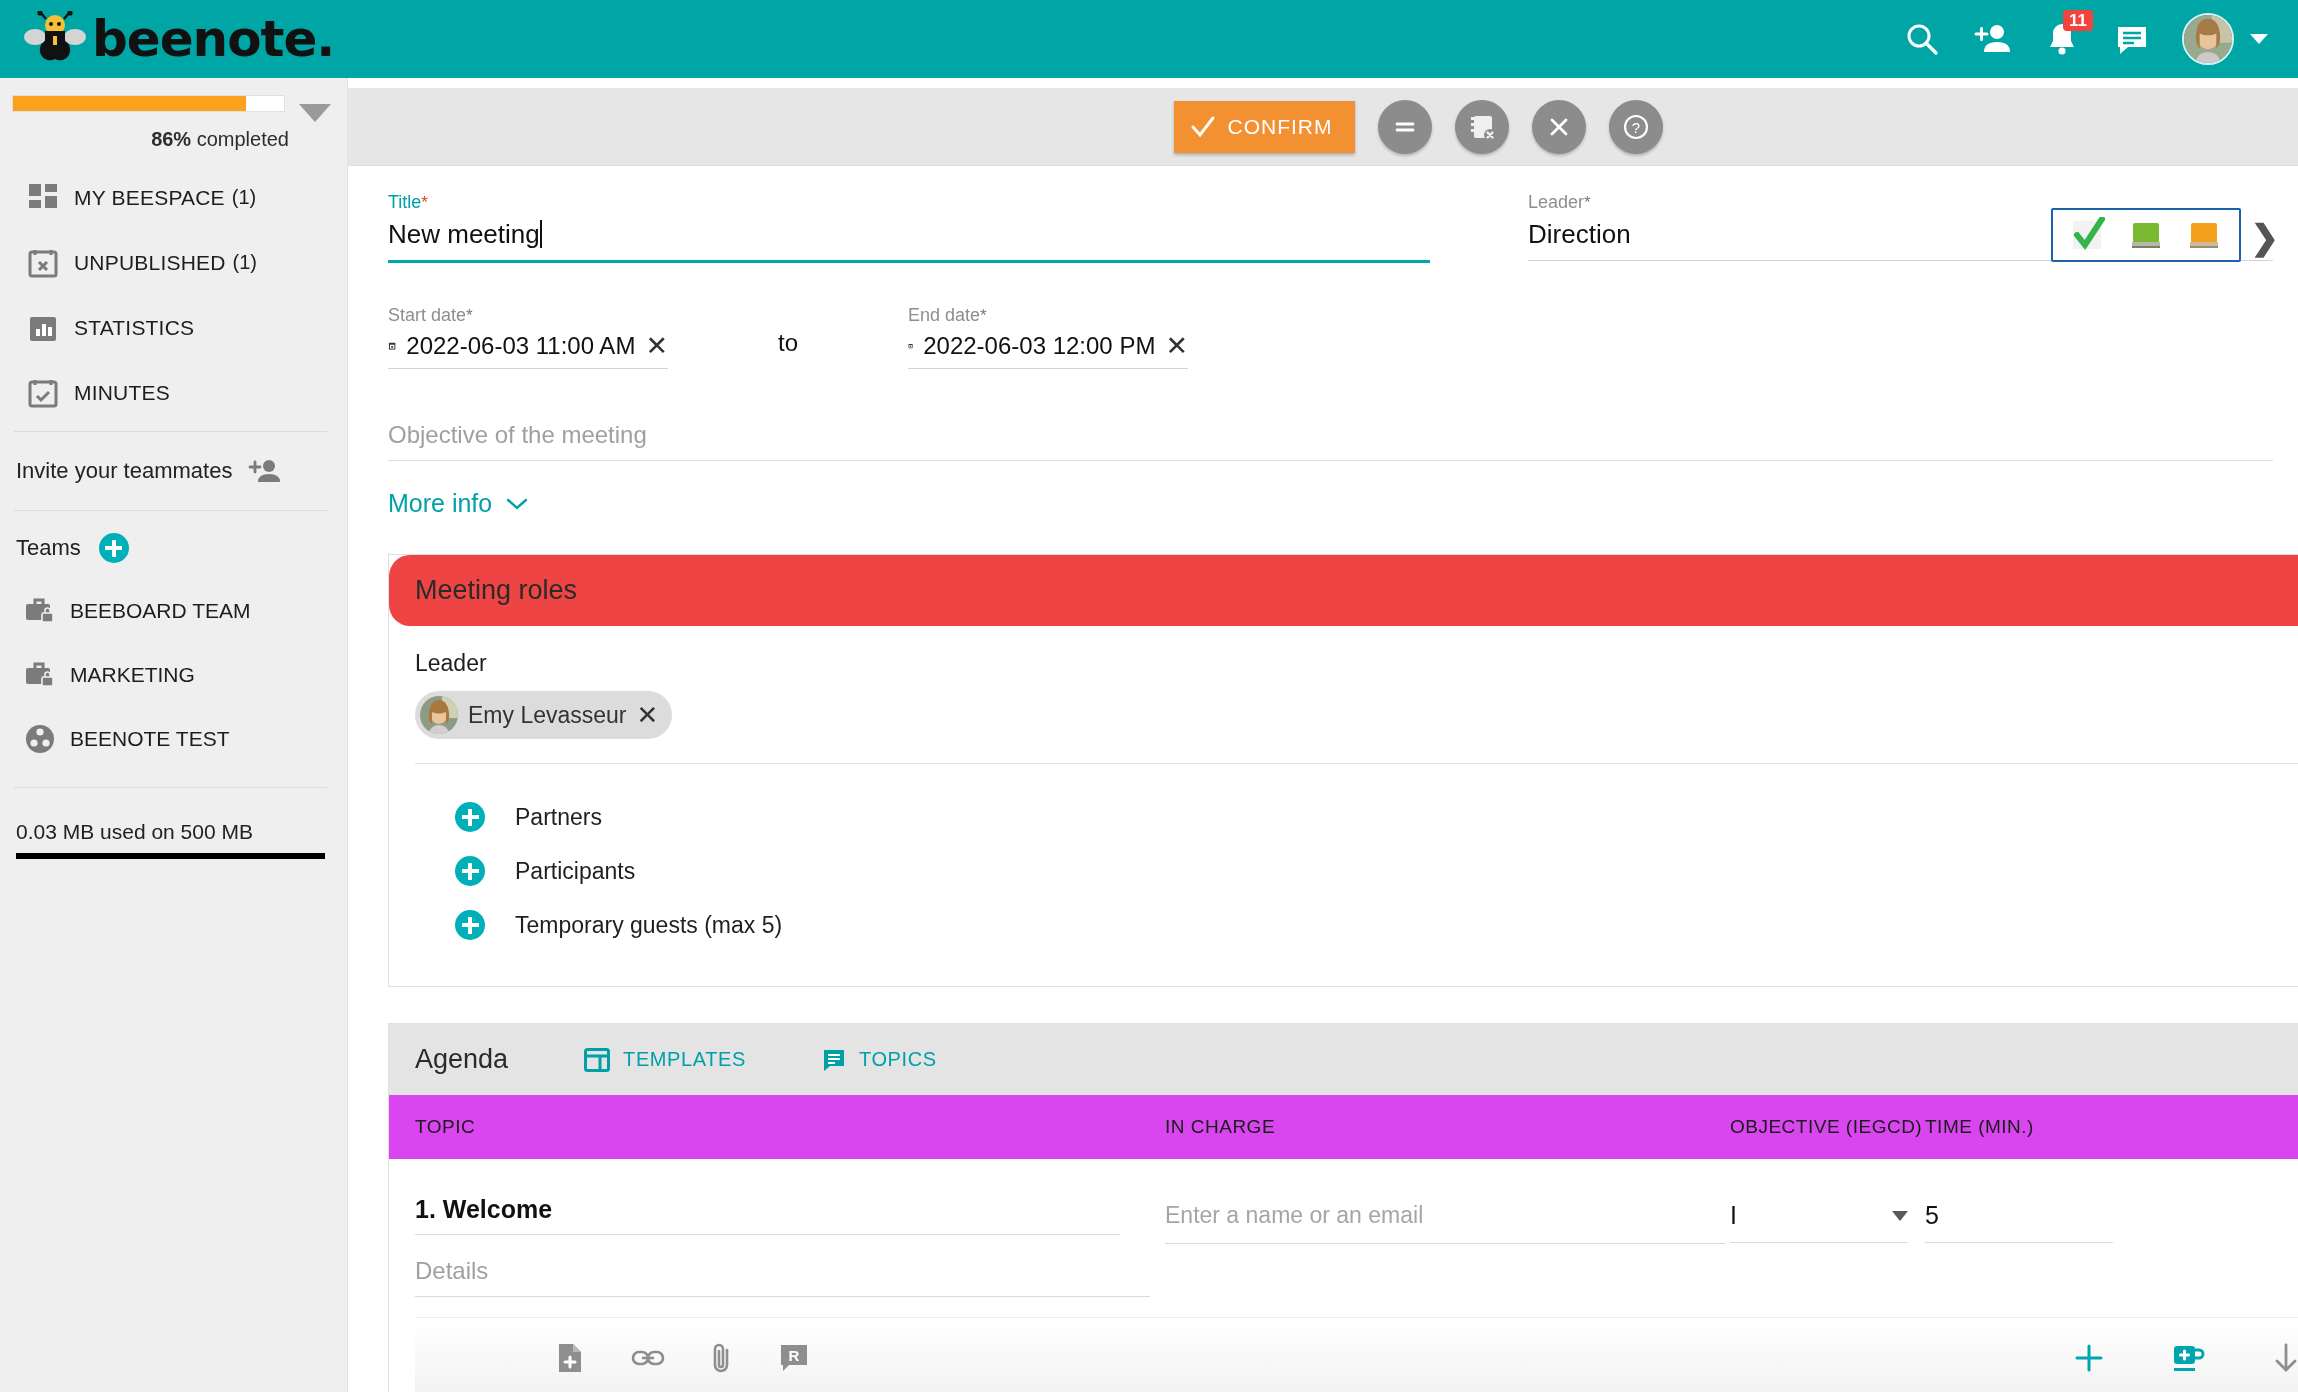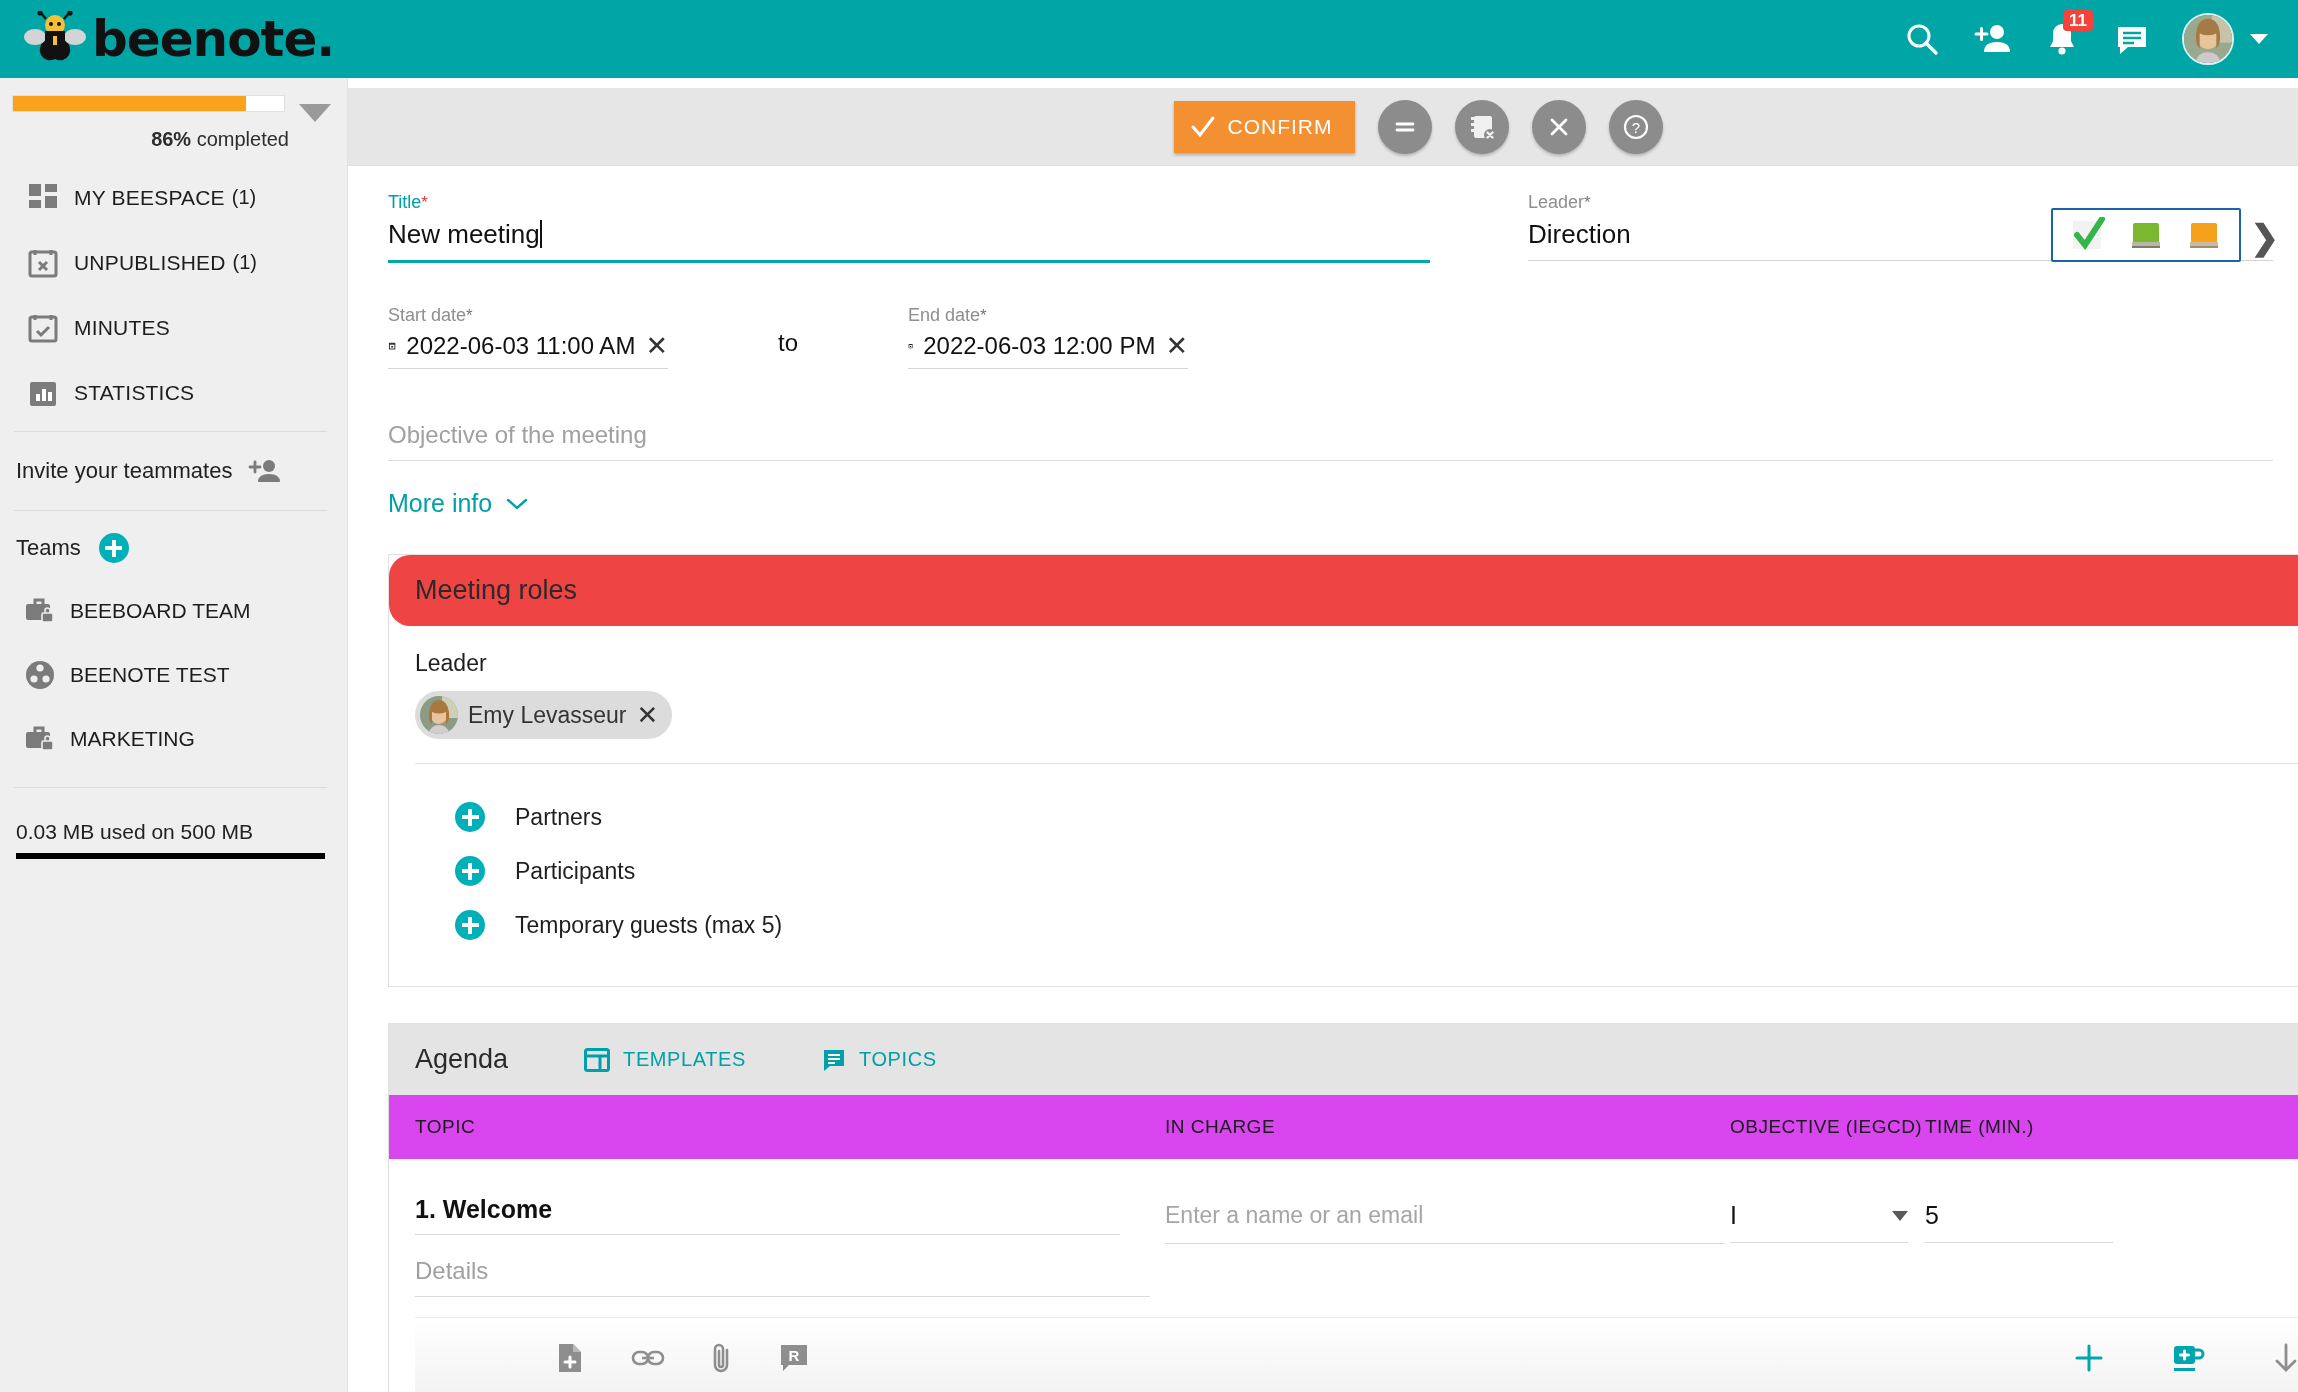--- a/index.html
+++ b/index.html
@@ -379,37 +379,37 @@
             <path d="M7 2 v5 M23 2 v5" stroke="#7b7b7b" stroke-width="3"></path>
             <path d="M11 14 l8 8 M19 14 l-8 8" stroke="#7b7b7b" stroke-width="3"></path>
           </svg>
       </span>
       <span class="nav-label">UNPUBLISHED</span>
       <span class="nav-count">(1)</span>
     </div>
     <div class="nav-item">
       <span class="ico">
         <svg viewBox="0 0 30 30">
-            <rect x="2" y="4" width="26" height="24" rx="2" fill="none" stroke="#7b7b7b" stroke-width="3"></rect>
-            <path d="M7 2 v5 M23 2 v5" stroke="#7b7b7b" stroke-width="3"></path>
-            <path d="M9 18 l4 4 l8 -8" stroke="#7b7b7b" stroke-width="3" fill="none"></path>
-          </svg>
-      </span>
-      <span class="nav-label">MINUTES</span>
-    </div>
-    <div class="nav-item">
-      <span class="ico">
-        <svg viewBox="0 0 30 30">
             <rect x="2" y="4" width="26" height="24" rx="2" fill="#7b7b7b"></rect>
             <rect x="8" y="16" width="4" height="7" fill="#fff"></rect>
             <rect x="14" y="11" width="4" height="12" fill="#fff"></rect>
             <rect x="20" y="14" width="4" height="9" fill="#fff"></rect>
           </svg>
       </span>
       <span class="nav-label">STATISTICS</span>
+    </div>
+    <div class="nav-item">
+      <span class="ico">
+        <svg viewBox="0 0 30 30">
+            <rect x="2" y="4" width="26" height="24" rx="2" fill="none" stroke="#7b7b7b" stroke-width="3"></rect>
+            <path d="M7 2 v5 M23 2 v5" stroke="#7b7b7b" stroke-width="3"></path>
+            <path d="M9 18 l4 4 l8 -8" stroke="#7b7b7b" stroke-width="3" fill="none"></path>
+          </svg>
+      </span>
+      <span class="nav-label">MINUTES</span>
     </div>
   </div>
 
   <div class="sb-sep"></div>
 
   <div class="invite-row">
     <span class="invite-text">Invite your teammates</span>
     <span class="invite-ico">
       <svg viewBox="0 0 32 32">
           <circle cx="21" cy="11" r="6" fill="#7b7b7b"></circle>
@@ -433,38 +433,38 @@
           <path d="M11 9 V5 h8 v4" fill="none" stroke="#7b7b7b" stroke-width="3"></path>
           <rect x="18" y="18" width="11" height="9" rx="1.5" fill="#7b7b7b" stroke="#efefef" stroke-width="1.6"></rect>
           <path d="M21 18 v-2.5 a2.5 2.5 0 0 1 5 0 V18" fill="none" stroke="#efefef" stroke-width="1.6"></path>
         </svg>
     </span>
     <span class="team-label">BEEBOARD TEAM</span>
   </div>
   <div class="team-item">
     <span class="ico">
       <svg viewBox="0 0 32 32">
+          <rect x="2" y="9" width="24" height="16" rx="2" fill="#7b7b7b"></rect>
+          <path d="M11 9 V5 h8 v4" fill="none" stroke="#7b7b7b" stroke-width="3"></path>
+          <rect x="18" y="18" width="11" height="9" rx="1.5" fill="#7b7b7b" stroke="#efefef" stroke-width="1.6"></rect>
+          <path d="M21 18 v-2.5 a2.5 2.5 0 0 1 5 0 V18" fill="none" stroke="#efefef" stroke-width="1.6"></path>
+        </svg>
+    </span>
+    <span class="team-label">MARKETING</span>
+  </div>
+  <div class="team-item">
+    <span class="ico">
+      <svg viewBox="0 0 32 32">
           <circle cx="16" cy="16" r="14" fill="#7b7b7b"></circle>
           <circle cx="16" cy="9" r="3.6" fill="#efefef"></circle>
           <circle cx="10" cy="20" r="3.6" fill="#efefef"></circle>
           <circle cx="22" cy="20" r="3.6" fill="#efefef"></circle>
         </svg>
     </span>
     <span class="team-label">BEENOTE TEST</span>
-  </div>
-  <div class="team-item">
-    <span class="ico">
-      <svg viewBox="0 0 32 32">
-          <rect x="2" y="9" width="24" height="16" rx="2" fill="#7b7b7b"></rect>
-          <path d="M11 9 V5 h8 v4" fill="none" stroke="#7b7b7b" stroke-width="3"></path>
-          <rect x="18" y="18" width="11" height="9" rx="1.5" fill="#7b7b7b" stroke="#efefef" stroke-width="1.6"></rect>
-          <path d="M21 18 v-2.5 a2.5 2.5 0 0 1 5 0 V18" fill="none" stroke="#efefef" stroke-width="1.6"></path>
-        </svg>
-    </span>
-    <span class="team-label">MARKETING</span>
   </div>
 
   <div class="sb-sep" style="margin-top:16px"></div>
 
   <div class="storage">
     <div class="storage-text">0.03 MB used on 500 MB</div>
     <div class="storage-bar"></div>
   </div>
 </div>
 

